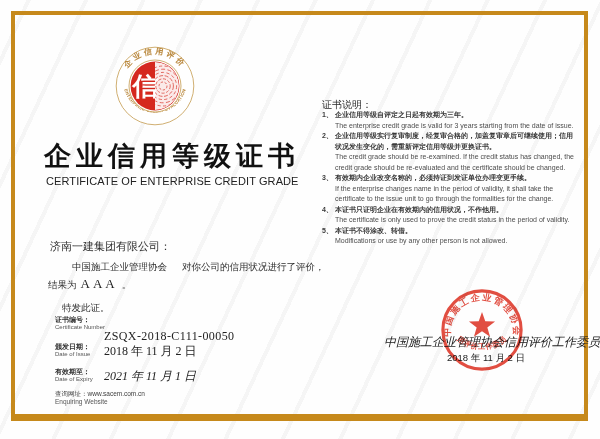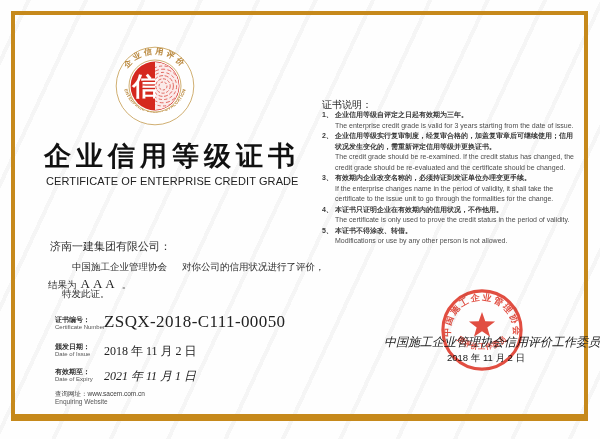--- a/index.html
+++ b/index.html
@@ -40,27 +40,27 @@
   .note{display:flex;font-size:7px;line-height:10.5px;}
   .note .num{flex:0 0 13px;color:#3a3a3a;font-weight:600;}
   .note .cn{color:#3a3a3a;font-weight:600;}
   .note .en{color:#4c4c4c;}
   
   .company{position:absolute;left:50px;top:239px;font-size:11px;color:#2e2e2e;white-space:nowrap;}
   .stmt{position:absolute;left:64px;top:261px;font-size:9.5px;color:#2e2e2e;white-space:nowrap;margin-left:8px;}
   .stmt .gap{display:inline-block;width:15px;}
   .result{position:absolute;left:48px;top:276px;font-size:9.5px;color:#2e2e2e;white-space:nowrap;}
   .grade{font-family:"Liberation Serif",serif;font-size:13px;letter-spacing:3px;margin:0 4px;color:#222;}
-  .closing{position:absolute;left:62px;top:288px;font-size:9.5px;color:#2e2e2e;}
+  .closing{position:absolute;left:62px;top:302px;font-size:9.5px;color:#2e2e2e;}
   
   .flabel{position:absolute;left:55px;width:60px;}
   .flabel .cn{font-size:7px;font-weight:bold;color:#333;line-height:8px;}
   .flabel .en{font-size:6px;color:#555;line-height:7px;}
   .fvalue{position:absolute;left:104px;font-family:"Liberation Serif",serif;color:#222;white-space:nowrap;}
-  .v-num{top:312px;font-size:17px;letter-spacing:0.4px;}
+  .v-num{top:329px;font-size:12px;letter-spacing:0.4px;}
   .v-issue{top:343px;font-size:12px;}
   .v-expiry{top:368px;font-size:12px;font-style:italic;}
   .website{position:absolute;left:55px;top:390px;font-size:6.5px;color:#3c3c3c;line-height:8px;}
   .website .en{color:#555;}
   
   .committee{position:absolute;left:384px;top:334px;width:196px;font-size:12px;color:#222;white-space:nowrap;font-style:italic;}
   .issue-date-r{position:absolute;left:447px;top:352px;font-size:9.5px;color:#222;white-space:nowrap;}
   .stamp{position:absolute;left:439px;top:287px;width:86px;height:86px;opacity:0.9;mix-blend-mode:multiply;}
 </style>
 </head>

